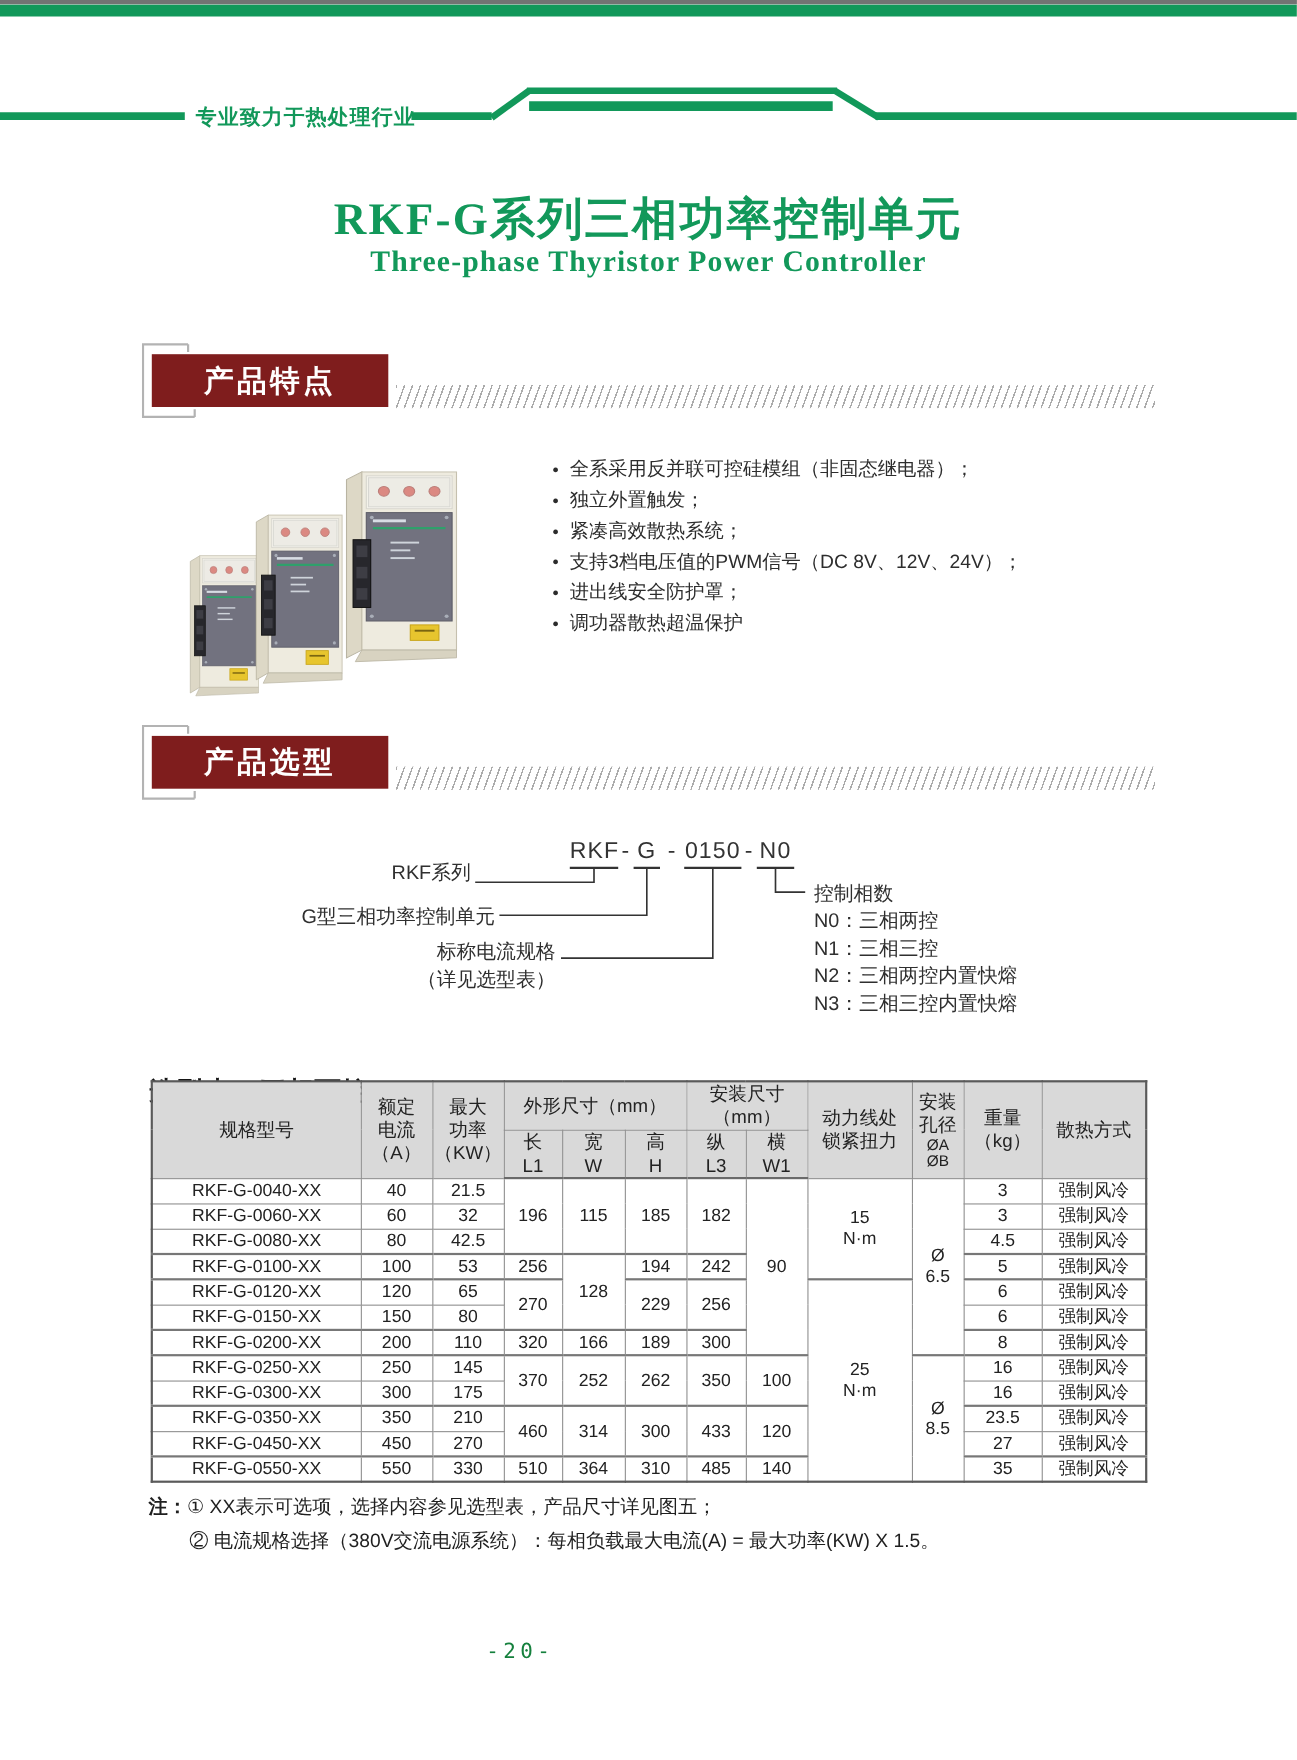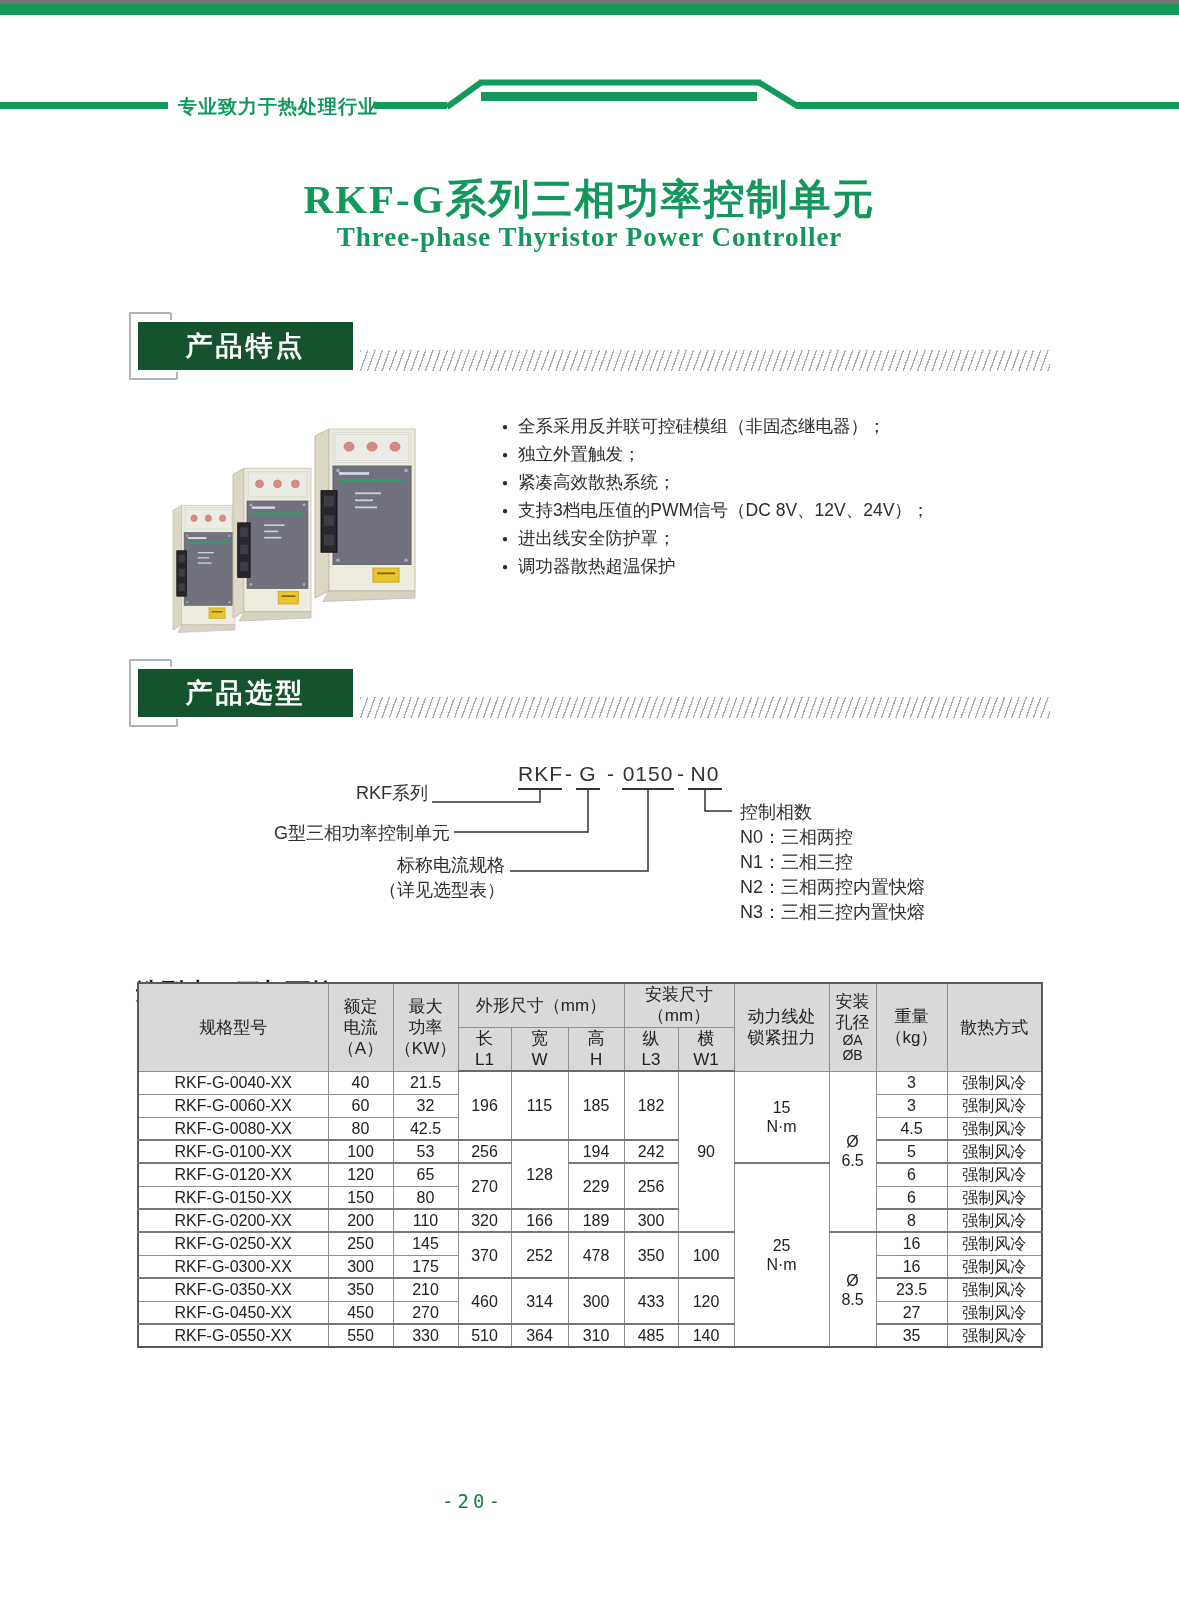--- a/index.html
+++ b/index.html
@@ -14,21 +14,21 @@
 
   .title-zh { left:0; top:168px; width:1179px; text-align:center;
               font-family:"Liberation Serif", serif; font-weight:bold;
               font-size:41px; color:#12985a; letter-spacing:2px; }
   .title-en { left:0; top:218px; width:1179px; text-align:center;
               font-family:"Liberation Serif", serif; font-weight:bold;
               font-size:27px; color:#12985a; letter-spacing:1px; }
 
   .sec { width:940px; height:72px; }
   .sec .box { position:absolute; left:10px; top:14px; width:215px; height:48px;
-              background:#14532d; color:#fff; font-size:27px; font-weight:bold;
+              background:#7f1d1d; color:#fff; font-size:27px; font-weight:bold;
               line-height:48px; text-align:center; letter-spacing:3px; }
   .sec .hatch { position:absolute; left:232px; top:42px; width:690px; height:21px;
                 background:repeating-linear-gradient(110deg,#ababab 0 1.3px,transparent 1.3px 6.8px); }
 
   .features { left:502px; top:410px; width:560px; list-style:none; }
   .features li { height:28px; font-size:17.5px; color:#2d2d2d; white-space:nowrap; }
   .features .dot { display:inline-block; font-size:10px; vertical-align:2px;
                    margin-right:10px; color:#2b2b2b; }
 
   .code-part { position:absolute; top:18px; height:24px; font-size:21px; color:#333;
@@ -444,21 +444,21 @@
           <td>
             <div>145</div>
           </td>
           <td rowspan="2">
             <div>370</div>
           </td>
           <td rowspan="2">
             <div>252</div>
           </td>
           <td rowspan="2">
-            <div>478</div>
+            <div>262</div>
           </td>
           <td rowspan="2">
             <div>350</div>
           </td>
           <td rowspan="2">
             <div>100</div>
           </td>
           <td rowspan="5">
             <div>Ø</div>
             <div>8.5</div>
@@ -564,16 +564,20 @@
           <td>
             <div>35</div>
           </td>
           <td>
             <div>强制风冷</div>
           </td>
         </tr>
       </tbody>
   </table>
 
+  <div class="abs notes">
+    <div><span class="pfx">注：</span><span>① XX表示可选项，选择内容参见选型表，产品尺寸详见图五；</span></div>
+    <div class="ln2"><span>② 电流规格选择（380V交流电源系统）：每相负载最大电流(A) = 最大功率(KW) X 1.5。</span></div>
+  </div>
 
   <div class="abs footer">-20-</div>
 
 </div>
 
 </body></html>

